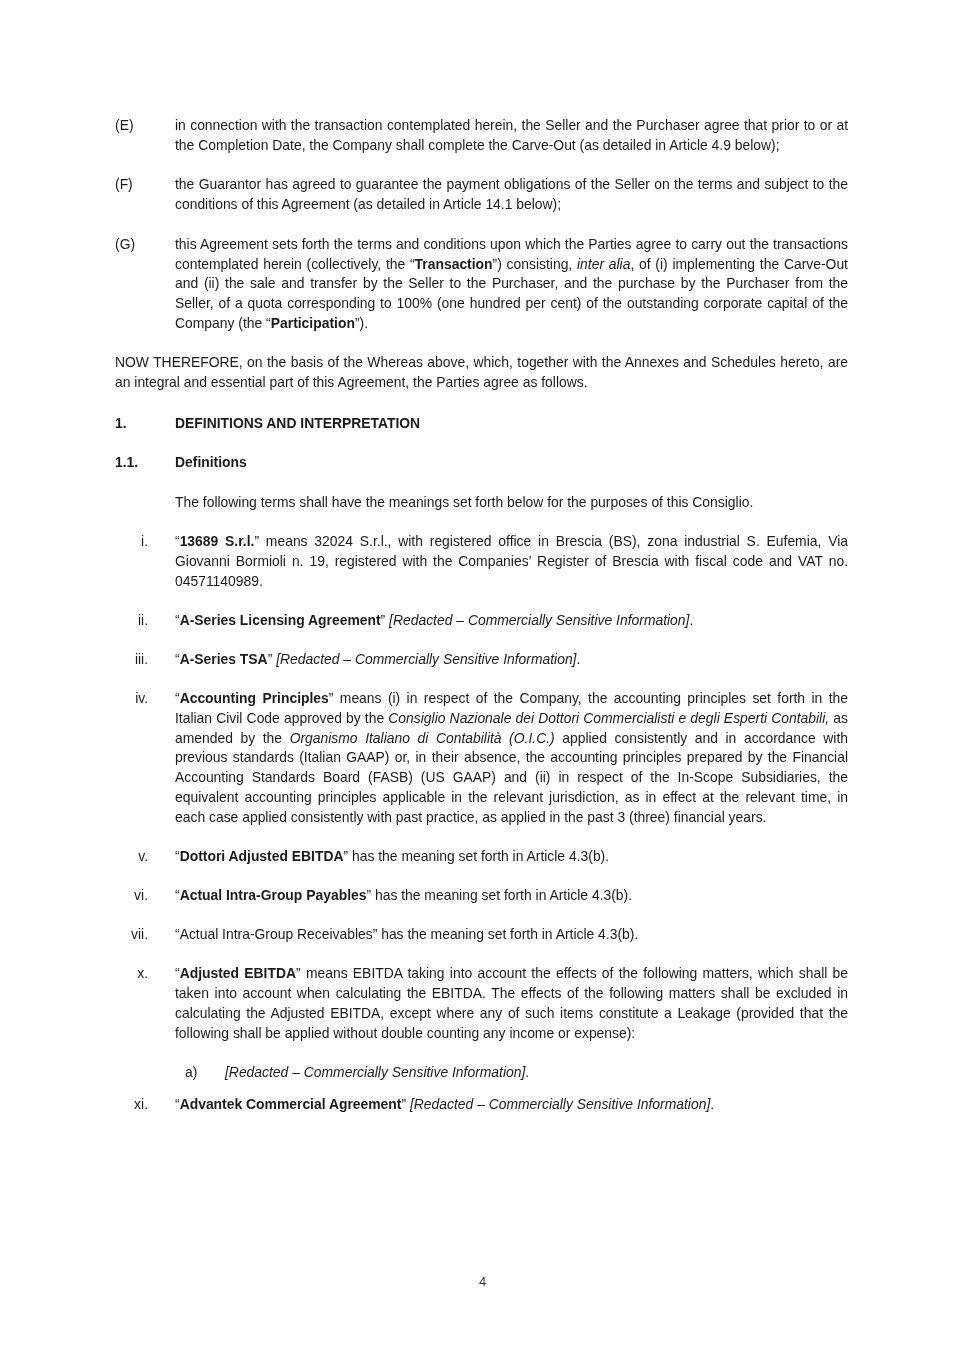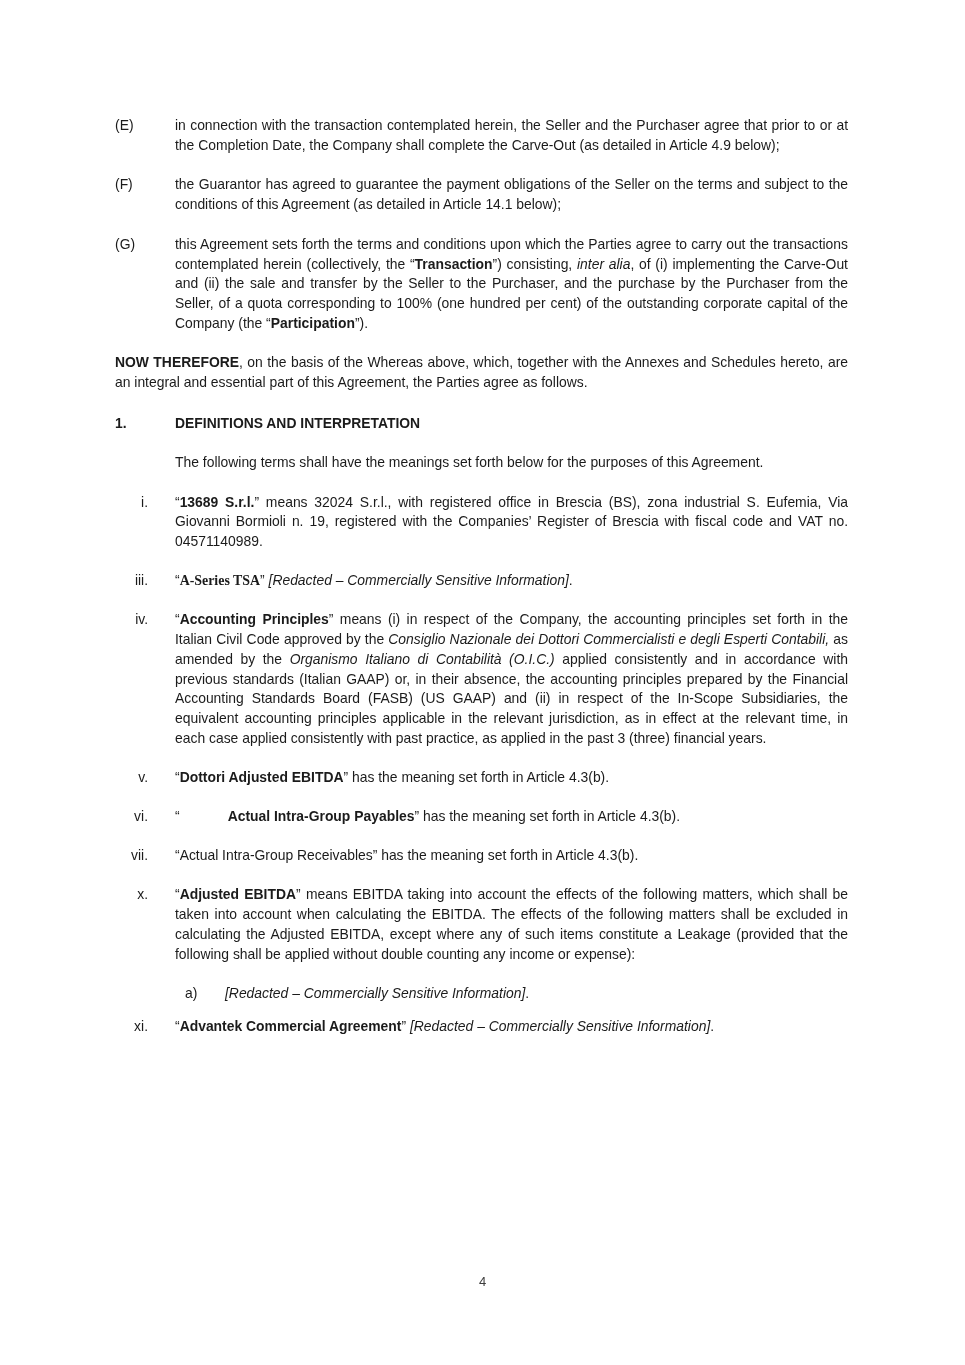--- a/index.html
+++ b/index.html
@@ -43,54 +43,62 @@
     <div class="row">
       <span class="lbl">(F)</span>
       <p class="body"><span>the Guarantor has agreed to guarantee the payment obligations of the Seller on the terms and subject to the conditions of this Agreement (as detailed in Article 14.1 below);</span></p>
     </div>
 
     <div class="row">
       <span class="lbl">(G)</span>
       <p class="body"><span>this Agreement sets forth the terms and conditions upon which the Parties agree to carry out the transactions contemplated herein (collectively, the “</span><span style="font-weight: 700;">Transaction</span><span>”) consisting, </span><span style="font-style: italic;">inter alia</span><span>, of (i) implementing the Carve-Out and (ii) the sale and transfer by the Seller to the Purchaser, and the purchase by the Purchaser from the Seller, of a quota corresponding to 100% (one hundred per cent) of the outstanding corporate capital of the Company (the “</span><span style="font-weight: 700;">Participation</span><span>”).</span></p>
     </div>
 
-    <p class="body now"><span style="font-weight: 700;">NOW THEREFORE</span><span>, on the basis of the Whereas above, which, together with the Annexes and Schedules hereto, are an integral and essential part of this Agreement, the Parties agree as follows.</span></p>
+    <p class="body now"><span style="font-weight: 400;">NOW THEREFORE</span><span>, on the basis of the Whereas above, which, together with the Annexes and Schedules hereto, are an integral and essential part of this Agreement, the Parties agree as follows.</span></p>
 
     <div class="row heading">
       <span class="lbl">1.</span>
       <p class="txt">DEFINITIONS AND INTERPRETATION</p>
     </div>
 
+    <div class="row heading">
+      <span class="lbl">1.1.</span>
+      <p class="txt">Definitions</p>
+    </div>
 
-    <p class="intro">The following terms shall have the meanings set forth below for the purposes of this Agreement.</p>
+    <p class="intro">The following terms shall have the meanings set forth below for the purposes of this Consiglio.</p>
 
     <div class="def">
       <span class="num">i.</span>
       <p class="body"><span>“</span><span style="font-weight: 700;">13689 S.r.l.</span><span>” means 32024 S.r.l., with registered office in Brescia (BS), zona industrial S. Eufemia, Via Giovanni Bormioli n. 19, registered with the Companies’ Register of Brescia with fiscal code and VAT no. 04571140989.</span></p>
     </div>
 
+    <div class="def">
+      <span class="num">ii.</span>
+      <p class="body"><span>“</span><span style="font-weight: 700;">A-Series Licensing Agreement</span><span>” </span><span style="font-style: italic;">[Redacted – Commercially Sensitive Information]</span><span>.</span></p>
+    </div>
 
     <div class="def">
       <span class="num">iii.</span>
-      <p class="body"><span>“</span><span style="font-weight: 700; font-family: Liberation Serif, serif;">A-Series TSA</span><span>” </span><span style="font-style: italic;">[Redacted – Commercially Sensitive Information]</span><span>.</span></p>
+      <p class="body"><span>“</span><span style="font-weight: 700;">A-Series TSA</span><span>” </span><span style="font-style: italic;">[Redacted – Commercially Sensitive Information]</span><span>.</span></p>
     </div>
 
     <div class="def">
       <span class="num">iv.</span>
       <p class="body"><span>“</span><span style="font-weight: 700;">Accounting Principles</span><span>” means (i) in respect of the Company, the accounting principles set forth in the Italian Civil Code approved by the </span><span style="font-style: italic;">Consiglio Nazionale dei Dottori Commercialisti e degli Esperti Contabili,</span><span> as amended by the </span><span style="font-style: italic;">Organismo Italiano di Contabilità (O.I.C.)</span><span> applied consistently and in accordance with previous standards (Italian GAAP) or, in their absence, the accounting principles prepared by the Financial Accounting Standards Board (FASB) (US GAAP) and (ii) in respect of the In-Scope Subsidiaries, the equivalent accounting principles applicable in the relevant jurisdiction, as in effect at the relevant time, in each case applied consistently with past practice, as applied in the past 3 (three) financial years.</span></p>
     </div>
 
     <div class="def">
       <span class="num">v.</span>
       <p class="body"><span>“</span><span style="font-weight: 700;">Dottori Adjusted EBITDA</span><span>” has the meaning set forth in Article 4.3(b).</span></p>
     </div>
 
     <div class="def">
       <span class="num">vi.</span>
-      <p class="body"><span>“</span><span style="font-weight: 700; margin-left: 48px;">Actual Intra-Group Payables</span><span>” has the meaning set forth in Article 4.3(b).</span></p>
+      <p class="body"><span>“</span><span style="font-weight: 700;">Actual Intra-Group Payables</span><span>” has the meaning set forth in Article 4.3(b).</span></p>
     </div>
 
     <div class="def">
       <span class="num">vii.</span>
       <p class="body"><span>“</span><span style="font-weight: 400;">Actual Intra-Group Receivables</span><span>” has the meaning set forth in Article 4.3(b).</span></p>
     </div>
 
 
 
     <div class="def" style="margin-bottom:13px;">

